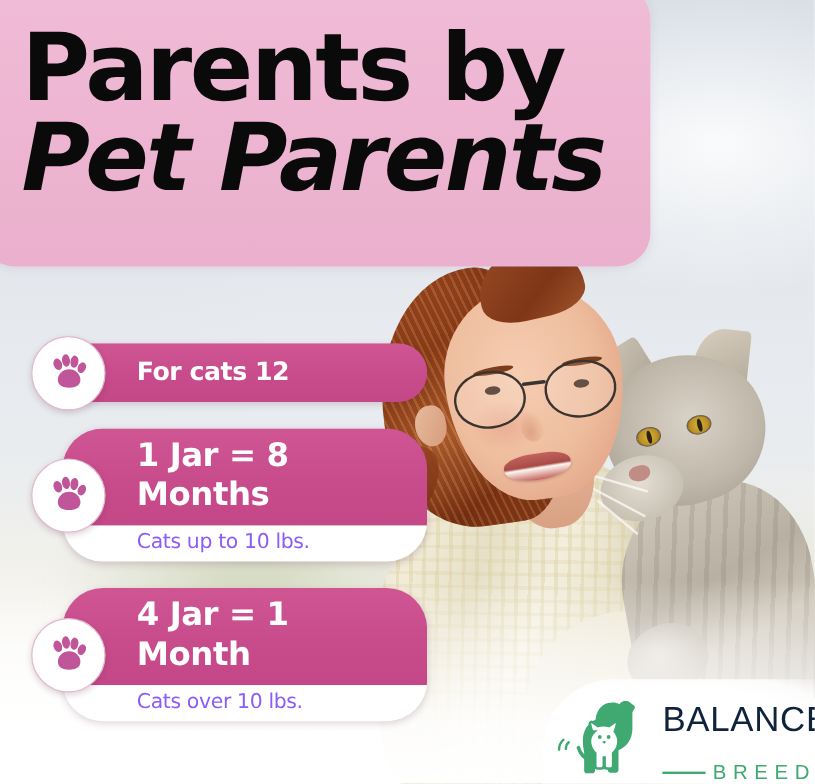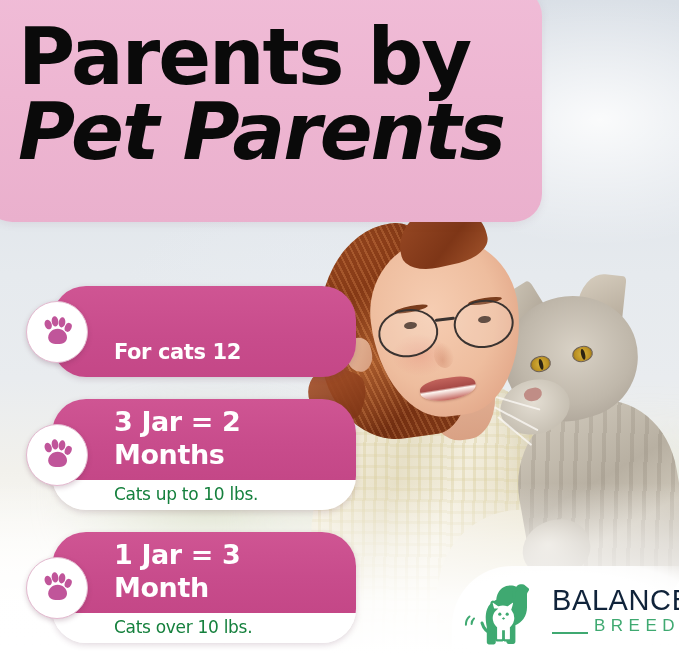--- a/index.html
+++ b/index.html
@@ -215,31 +215,31 @@
   .pill-top {
     background:linear-gradient(180deg,#cf5593 0%,#c84c8c 55%,#c44787 100%);
     color:#ffffff;
     padding:7px 14px 8px 62px;
     font-family:"DejaVu Sans", sans-serif;
     font-weight:700;
     letter-spacing:-.4px;
   }
   .pill-bottom {
     background:#ffffff;
-    color:#15803d;
+    color:#8b5cf6;
     padding:4px 14px 6px 62px;
     font-family:"DejaVu Sans", sans-serif;
     font-weight:400;
     font-size:17px;
     letter-spacing:-.3px;
   }
 
   
   .pill.one .pill-top { font-size:21px; line-height:1.16; padding-top:12px; padding-bottom:13px; }
-  .pill.one .pill-top .ln { display:block;margin-top:42px; }
+  .pill.one .pill-top .ln { display:block; }
 
   .pill.two .pill-top, .pill.three .pill-top { font-size:27px; line-height:1.22; }
 
   .paw-badge {
     position:absolute; left:0; top:50%; transform:translateY(-50%);
     width:62px; height:62px; border-radius:50%;
     background:#ffffff;
     border:1.5px solid #e3b9cf;
     box-shadow:0 2px 5px rgba(90,40,70,.22);
     z-index:3;
@@ -258,21 +258,21 @@
   .logo-word {
     font-family:"Liberation Sans", sans-serif;
     color:#10233a;
     font-size:29px;
     font-weight:400;
     letter-spacing:.6px;
     line-height:1;
     position:relative;
     display:inline-block;
   }
-  .logo-sub-row { display:flex; align-items:flex-end; gap:6px; margin-top:2px; }
+  .logo-sub-row { display:flex; align-items:center; gap:6px; margin-top:20px; }
   .logo-rule { width:36px; height:2px; background:#3fa971; }
   .logo-sub {
     font-family:"Liberation Sans", sans-serif;
     color:#3fa971;
     font-size:17px;
     letter-spacing:5.5px;
     line-height:1;
   }
 </style>
 </head>
@@ -364,39 +364,39 @@
         <g fill="#c0559a">
           <ellipse cx="8.2" cy="8.6" rx="3.5" ry="4.9" transform="rotate(-20 8.2 8.6)"></ellipse>
           <ellipse cx="15.0" cy="5.4" rx="3.3" ry="5.2" transform="rotate(-7 15 5.4)"></ellipse>
           <ellipse cx="22.0" cy="6.4" rx="3.3" ry="5.1" transform="rotate(9 22 6.4)"></ellipse>
           <ellipse cx="28.2" cy="11.4" rx="3.3" ry="4.6" transform="rotate(24 28.2 11.4)"></ellipse>
           <path d="M17.6 12.8c5.3 0 9.4 4.1 9.4 8.7 0 4.3-3.6 6.6-9.4 6.6s-9.4-2.3-9.4-6.6c0-4.6 4.1-8.7 9.4-8.7z"></path>
         </g>
       </svg>
     </div>
     <div class="pill-body">
-      <div class="pill-top">3 Jar = 2 Months</div>
+      <div class="pill-top">1 Jar = 8 Months</div>
       <div class="pill-bottom">Cats up to  10 lbs.</div>
     </div>
   </div>
 
   <div class="pill three">
     <div class="paw-badge">
       <svg width="34" height="32" viewBox="0 0 34 32" aria-hidden="true">
         <g fill="#c0559a">
           <ellipse cx="8.2" cy="8.6" rx="3.5" ry="4.9" transform="rotate(-20 8.2 8.6)"></ellipse>
           <ellipse cx="15.0" cy="5.4" rx="3.3" ry="5.2" transform="rotate(-7 15 5.4)"></ellipse>
           <ellipse cx="22.0" cy="6.4" rx="3.3" ry="5.1" transform="rotate(9 22 6.4)"></ellipse>
           <ellipse cx="28.2" cy="11.4" rx="3.3" ry="4.6" transform="rotate(24 28.2 11.4)"></ellipse>
           <path d="M17.6 12.8c5.3 0 9.4 4.1 9.4 8.7 0 4.3-3.6 6.6-9.4 6.6s-9.4-2.3-9.4-6.6c0-4.6 4.1-8.7 9.4-8.7z"></path>
         </g>
       </svg>
     </div>
     <div class="pill-body">
-      <div class="pill-top">1 Jar = 3 Month</div>
+      <div class="pill-top">4 Jar = 1 Month</div>
       <div class="pill-bottom">Cats over  10 lbs.</div>
     </div>
   </div>
 
 </div>
 
 <div class="logo-plate"></div>
 <div class="logo">
   <div class="logo-mark">
     <svg width="96" height="70" viewBox="0 0 96 70" aria-hidden="true">

